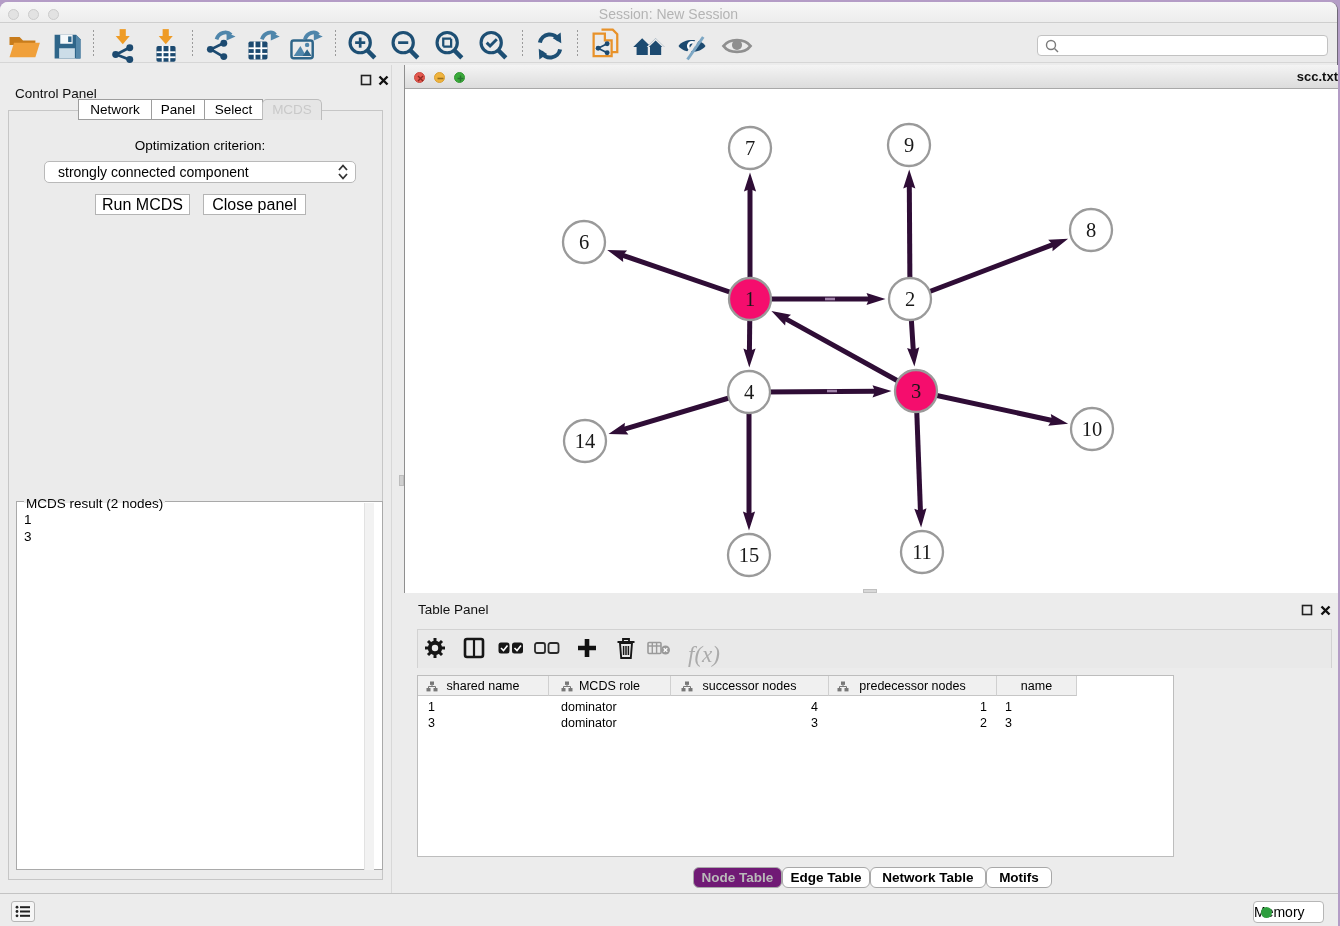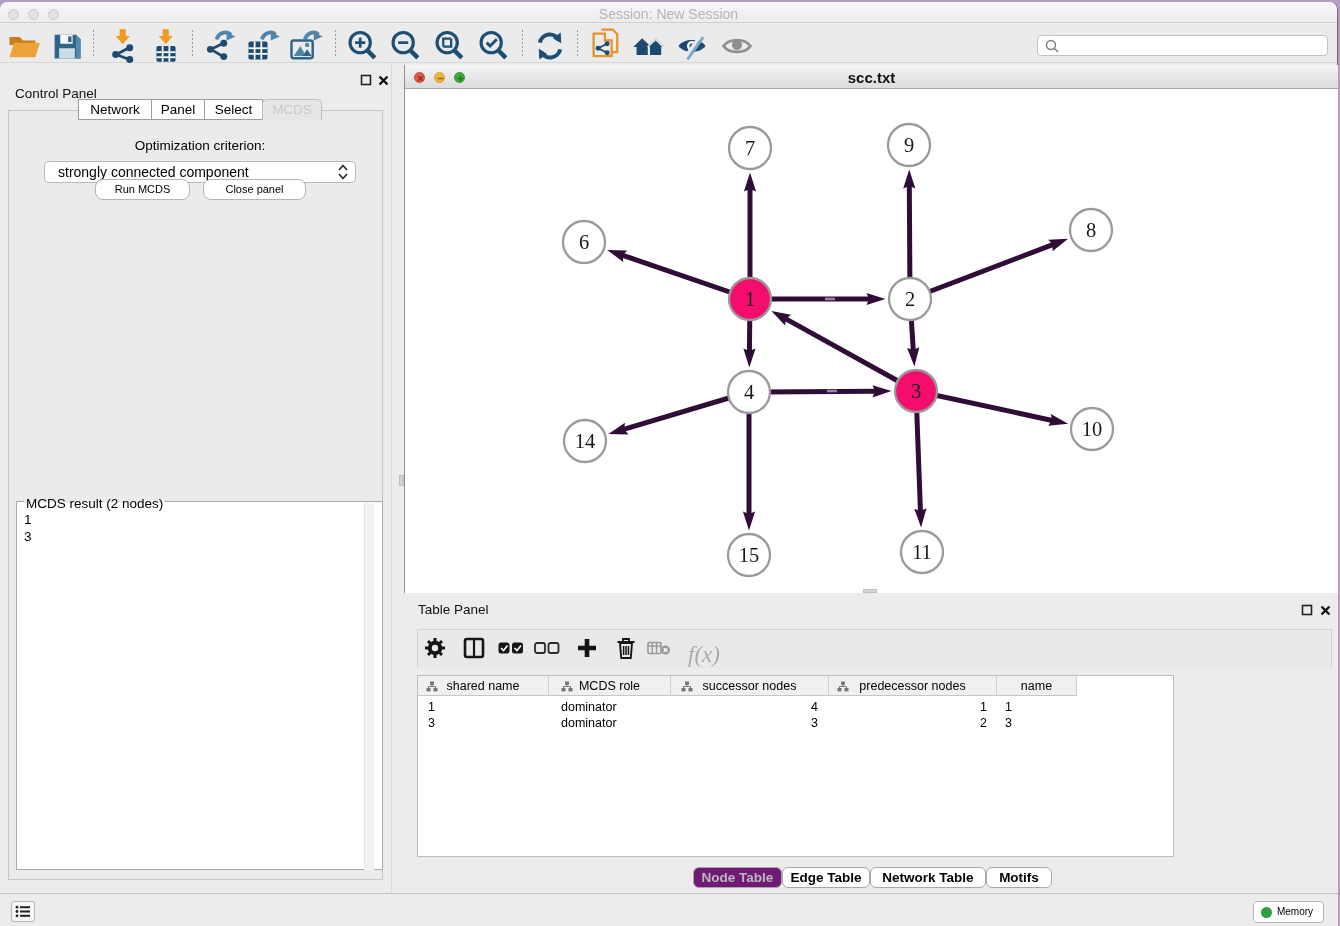--- a/index.html
+++ b/index.html
@@ -25,55 +25,55 @@
 
 #cp-title { position:absolute; left:15px; top:84px; font-size:13.5px; color:#111; }
 .cptab { position:absolute; z-index:3; top:97px; height:21px; background:#fff; border:1px solid #9d9d9d;
   font-size:13.5px; text-align:center; line-height:19px; color:#000; }
 #cp-panel { position:absolute; left:8px; top:108px; width:375px; height:770px;
   background:#ebebeb; border:1px solid #c6c6c6; }
 #opt-label { position:absolute; left:0; top:136px; width:400px; text-align:center; font-size:13.5px; }
 #combo { position:absolute; left:44px; top:159px; width:312px; height:22px; background:#fff;
   border:1px solid #b9b9b9; border-radius:5px; font-size:14px; line-height:20px;
   padding-left:13px; color:#000; }
-.btn { position:absolute; top:177px; height:21px; background:#fff; border:1px solid #b4b4b4;
-  border-radius:8px; font-size:11px; text-align:center; line-height:19px; }
+.btn { position:absolute; top:192px; height:21px; background:#fff; border:1px solid #b4b4b4;
+  border-radius:0; font-size:16px; text-align:center; line-height:19px; }
 #groupbox { position:absolute; left:16px; top:499px; width:367px; height:369px;
   background:#fff; border:1px solid #a9a9a9; }
 #grouplabel { position:absolute; left:24px; top:494px; font-size:13.5px; padding:0 2px;
   background:linear-gradient(#ebebeb 45%, #ffffff 45%); }
 #gbtrack { position:absolute; right:8px; top:1px; width:10px; height:367px; background:#f2f2f2;
   border-left:1px solid #e2e2e2; }
 #gbtext { position:absolute; left:7px; top:10px; font-size:13.5px; line-height:16.5px; color:#000; }
 
 #netwin { position:absolute; left:404px; top:63px; width:934px; height:528px;
   border-left:1px solid #8f8f8f; background:#fff; }
 #nettitle { position:absolute; left:0; top:0; width:100%; height:24px;
   background:linear-gradient(#f4f4f4,#dcdcdc); border-bottom:1px solid #a8a8a8; }
 .mtl { position:absolute; top:7px; width:11px; height:11px; border-radius:50%; }
-#netname { position:absolute; top:4px; width:100%; text-align:center; font-size:15px;
+#netname { position:absolute; top:4px; width:100%; text-align:right; font-size:13px;
   font-weight:bold; color:#111; }
 
 #tp { position:absolute; left:404px; top:591px; width:934px; height:300px; background:#ececec; }
 #tp-title { position:absolute; left:14px; top:9px; font-size:13.5px; color:#111; }
 #tp-toolbar { position:absolute; left:13px; top:36px; width:915px; height:39px;
   background:#e9e9e9; border:1px solid #d2d2d2; border-bottom:none; }
 #tp-table { position:absolute; left:13px; top:82px; width:757px; height:182px; background:#fff;
   border:1px solid #bdbdbd; }
 .th { position:absolute; top:0; height:20px; background:#f0f0f0; border-right:1px solid #d0d0d0;
   border-bottom:1px solid #c6c6c6; font-size:12.5px; text-align:center; line-height:20px; }
 .td { position:absolute; font-size:12.5px; height:16px; line-height:16px; }
 .btab { position:absolute; top:274px; height:21px; background:#fff; border:1px solid #a8a8a8;
   border-radius:6px; font-size:13.5px; font-weight:bold; text-align:center; line-height:19px; }
 
 #status { position:absolute; left:0; top:891px; width:1338px; height:35px; background:#ececec;
   border-top:1px solid #c3c3c3; }
 #memory { position:absolute; right:14px; top:7px; width:71px; height:22px; background:#fff;
-  border:1px solid #b6b6b6; border-radius:4px; font-size:10px; line-height:20px;
-  text-align:center; padding-right:7px;padding-left:20px; }
+  border:1px solid #b6b6b6; border-radius:4px; font-size:14px; line-height:20px;
+  text-align:left; padding-right:7px; }
 #memdot { position:absolute; left:7px; top:5px; width:11px; height:11px; border-radius:50%;
   background:#2e9e3e; }
 #listbtn { position:absolute; left:11px; top:7px; width:24px; height:21px; background:#f6f6f6;
   border:1px solid #b6b6b6; border-radius:3px; }
 </style>
 </head>
 <body>
 <div id="win">
   <div id="titlebar">
     <div class="tl" style="left:8px;"></div>

